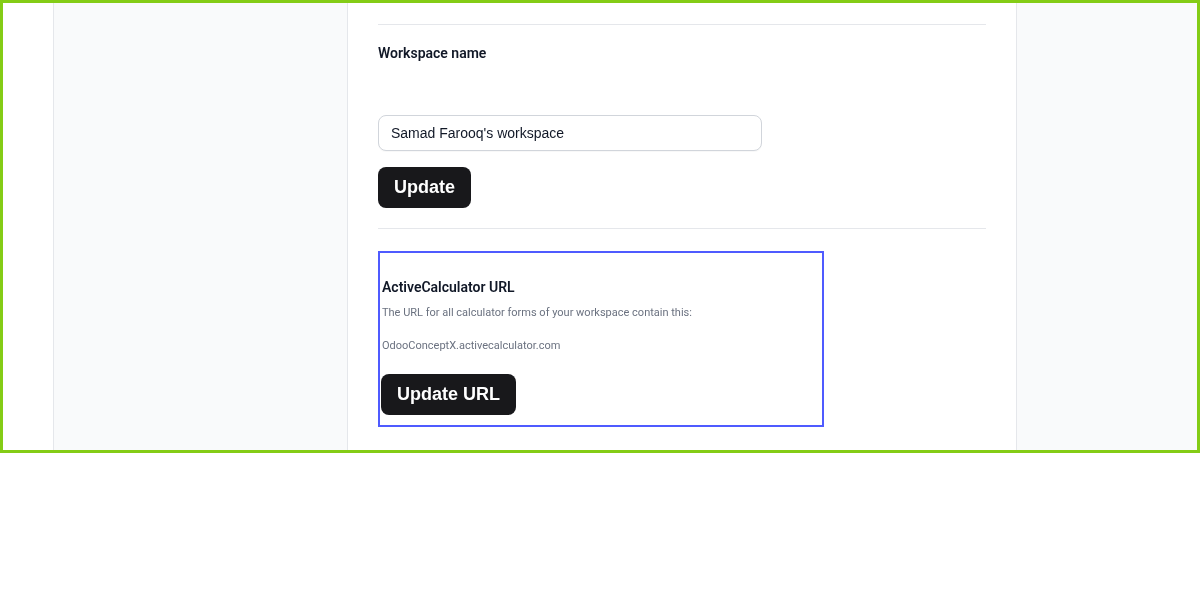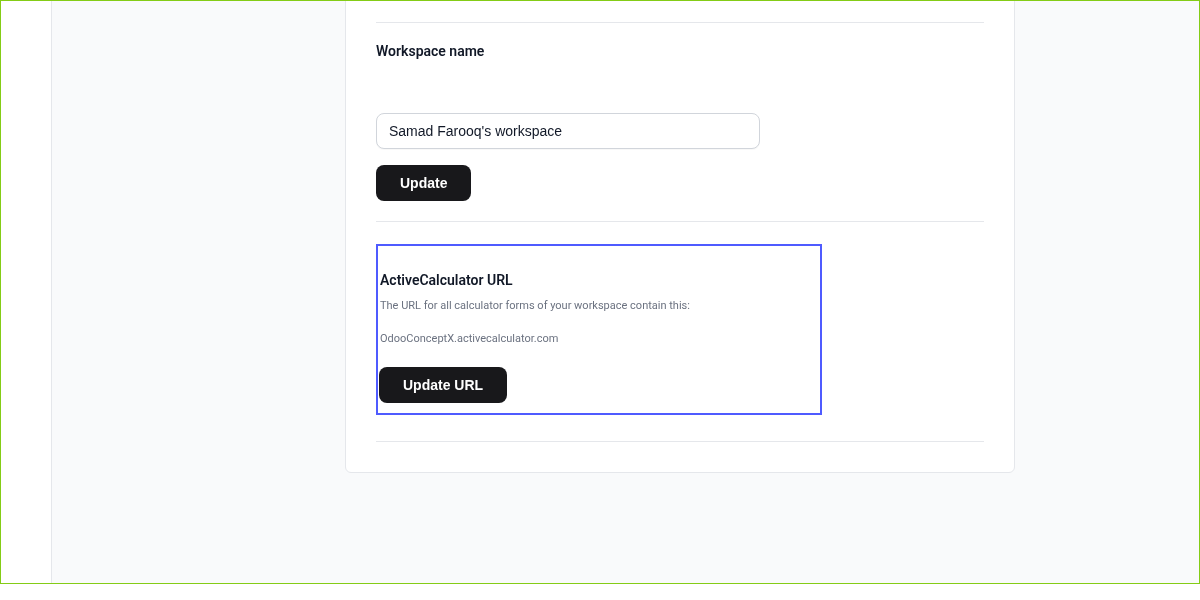--- a/index.html
+++ b/index.html
@@ -1,17 +1,17 @@
 <!DOCTYPE html>
 <html><head>
 <meta charset="utf-8">
 <style>
   * { box-sizing: border-box; margin: 0; padding: 0; }
   html, body { width: 1200px; height: 600px; font-family: -apple-system, BlinkMacSystemFont, "Segoe UI", Roboto, Helvetica, Arial, sans-serif; background: #fff; }
-  .outer-frame { width: 1200px; height: 584px; border: 1px solid #84cc16; position: relative; overflow: hidden; }
+  .outer-frame { width: 1200px; height: 453px; border: 3px solid #84cc16; position: relative; overflow: hidden; }
   .page-bg { position: absolute; left: 50px; right: 0; top: 0; bottom: 0; background: #f9fafb; border-left: 1px solid #e5e7eb; }
   .left-gutter { position: absolute; left: 0; top: 0; width: 50px; height: 100%; background: #fff; }
   .card {
     position: absolute;
     left: 344px;
     top: -40px;
     width: 670px;
     background: #fff;
     border: 1px solid #e5e7eb;
     border-radius: 6px;
@@ -31,23 +31,23 @@
   .text-input {
     width: 384px; height: 36px;
     border: 1px solid #d1d5db; border-radius: 8px;
     padding: 0 12px; font-size: 14px; color: #111827;
     box-shadow: 0 1px 1px rgba(0,0,0,0.03);
     margin-top: 44px;
   }
   .btn {
     display: inline-flex; align-items: center; justify-content: center;
     background: #18181b; color: #fff;
-    font-size: 14px; font-weight: 600;
+    font-size: 18px; font-weight: 600;
     border: none; border-radius: 8px;
-    padding: 10px 24px; cursor: pointer;
+    padding: 10px 16px; cursor: pointer;
     margin-top: 16px;
   }
   .highlight-box {
     border: 2px solid #4f5bff;
     padding: 10px 0 10px 2px;
     margin-top: 22px;
     width: 446px;
     position: relative;
   }
   .highlight-box .section-label { margin-top: 16px; }

